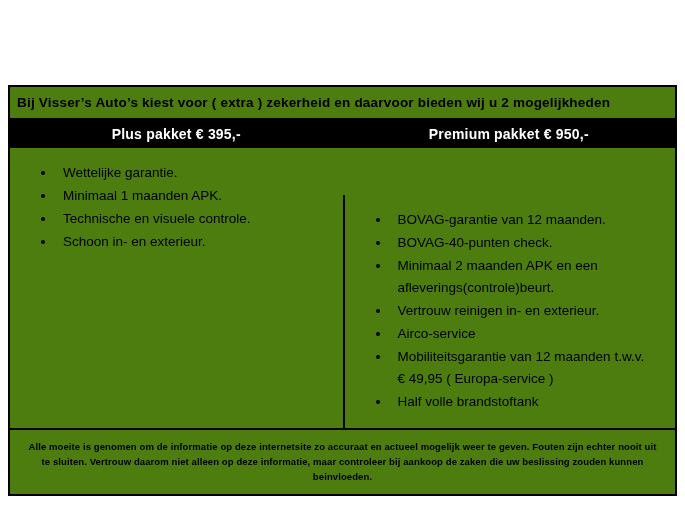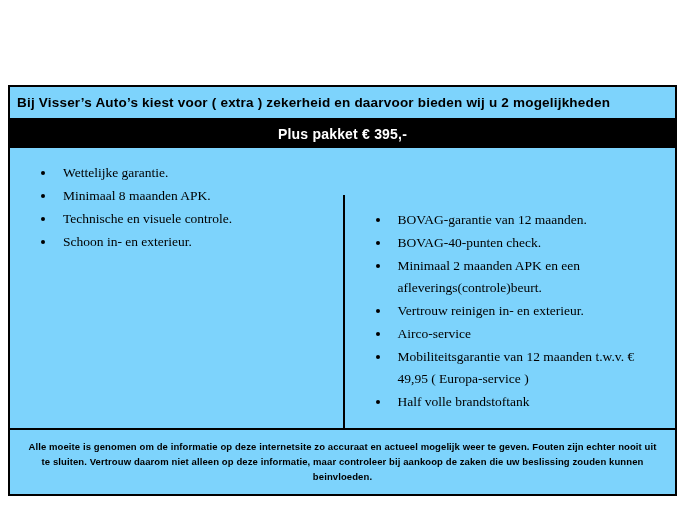--- a/index.html
+++ b/index.html
@@ -10,21 +10,21 @@
     font-family: "Liberation Sans", sans-serif;
     color: #000000;
     overflow: hidden;
   }
   .packages-table {
     position: absolute;
     left: 8px;
     top: 85px;
     width: 669px;
     border: 2px solid #000000;
-    background: #7dd3fc;
+    background: #4d7c0f;
   }
   .table-header {
     font-size: 13.5px;
     font-weight: bold;
     padding: 8px 6px 8px 7px;
     letter-spacing: 0.2px;
   }
   .title-band {
     display: flex;
     background: #000000;
@@ -45,21 +45,20 @@
   .body-col {
     flex: 1 1 50%;
   }
   .body-col + .body-col {
     border-left: 2px solid #000000;
     margin-top: 47px;
   }
   .body-col ul {
     list-style: disc;
     padding: 14px 28px 14px 46px;
-    font-family: Liberation Serif, serif;
   }
   .body-col li {
     font-size: 13.5px;
     line-height: 22px;
     padding-left: 7px;
     margin-bottom: 1px;
   }
   .disclaimer {
     border-top: 2px solid #000000;
     font-size: 9.5px;
@@ -72,27 +71,28 @@
 </style>
 </head>
 <body>
 
 <div class="packages-table">
 
   <div class="table-header">Bij Visser’s Auto’s kiest voor ( extra ) zekerheid en daarvoor bieden wij u 2 mogelijkheden</div>
 
   <div class="title-band">
     <div class="band-cell">Plus pakket € 395,-</div>
+    <div class="band-cell">Premium pakket € 950,-</div>
   </div>
 
   <div class="body-row">
     <div class="body-col">
       <ul>
           <li>Wettelijke garantie.</li>
-          <li>Minimaal 8 maanden APK.</li>
+          <li>Minimaal 1 maanden APK.</li>
           <li>Technische en visuele controle.</li>
           <li>Schoon in- en exterieur.</li>
         </ul>
     </div>
     <div class="body-col">
       <ul>
           <li>BOVAG-garantie van 12 maanden.</li>
           <li>BOVAG-40-punten check.</li>
           <li>Minimaal 2 maanden APK en een afleverings(controle)beurt.</li>
           <li>Vertrouw reinigen in- en exterieur.</li>

